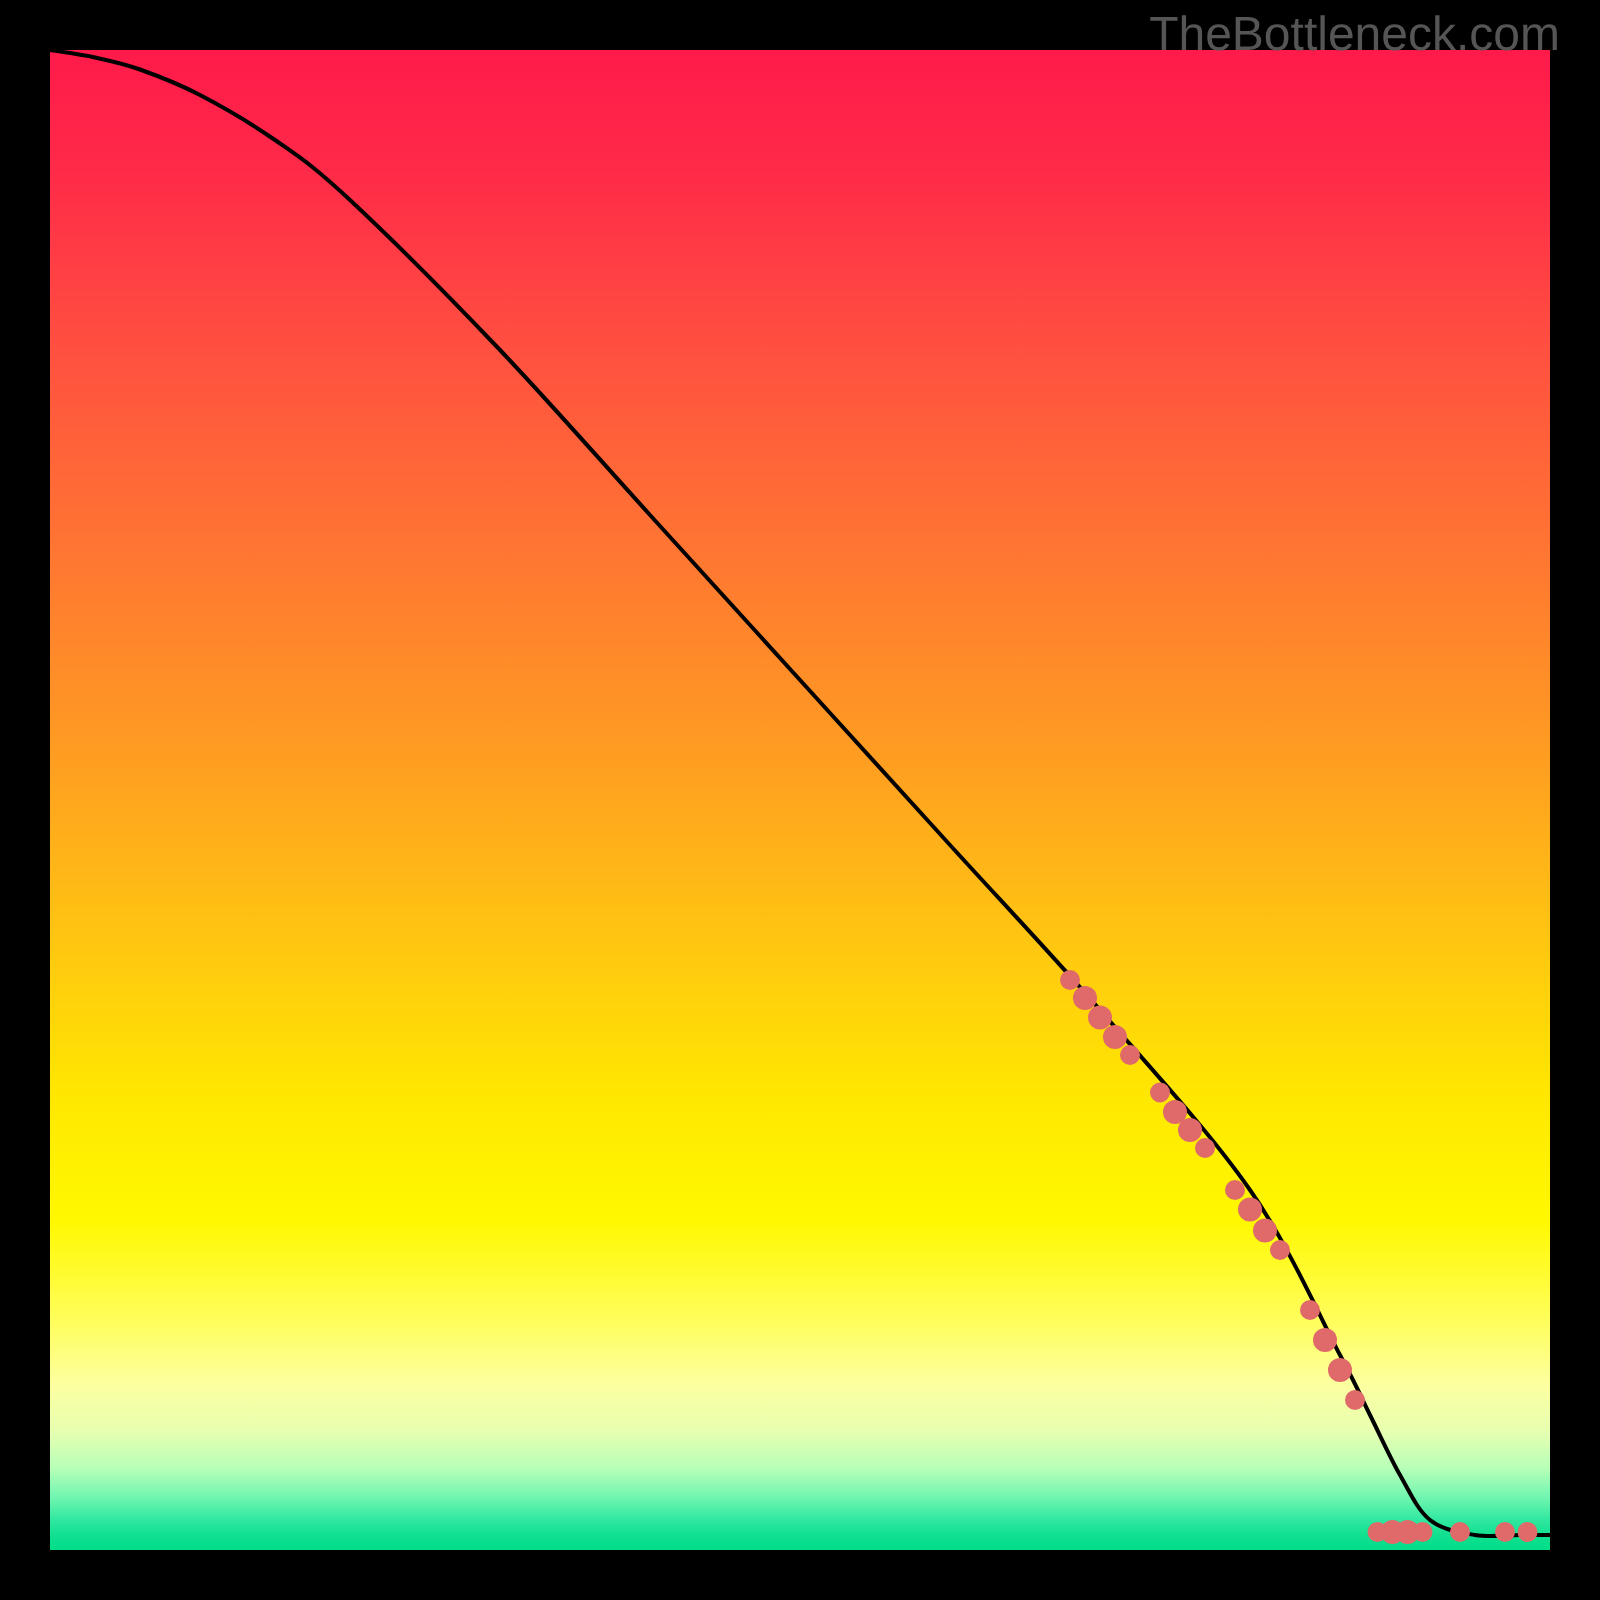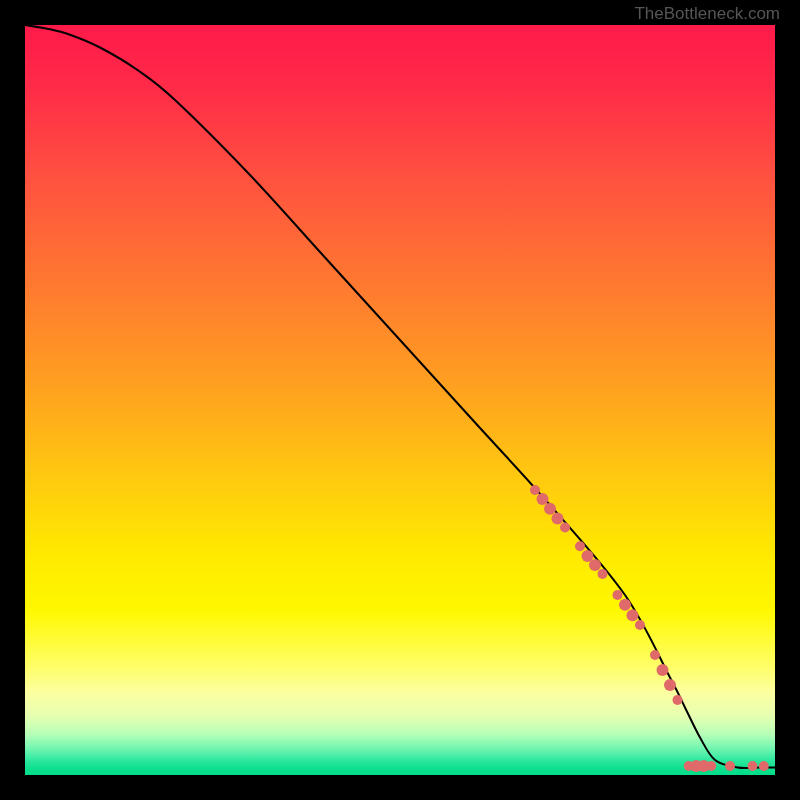--- a/index.html
+++ b/index.html
@@ -9,21 +9,21 @@
     height: 800px;
     background: #000;
     font-family: Arial, sans-serif;
     position: relative;
   }
   .watermark {
     position: absolute;
     top: 4px;
     right: 20px;
     color: #555;
-    font-size: 17px;
+    font-size: 24px;
     font-weight: 500;
     z-index: 10;
     margin-left: 48px;
   }
   .plot-area {
     position: absolute;
     left: 25px;
     top: 25px;
     width: 750px;
     height: 750px;

